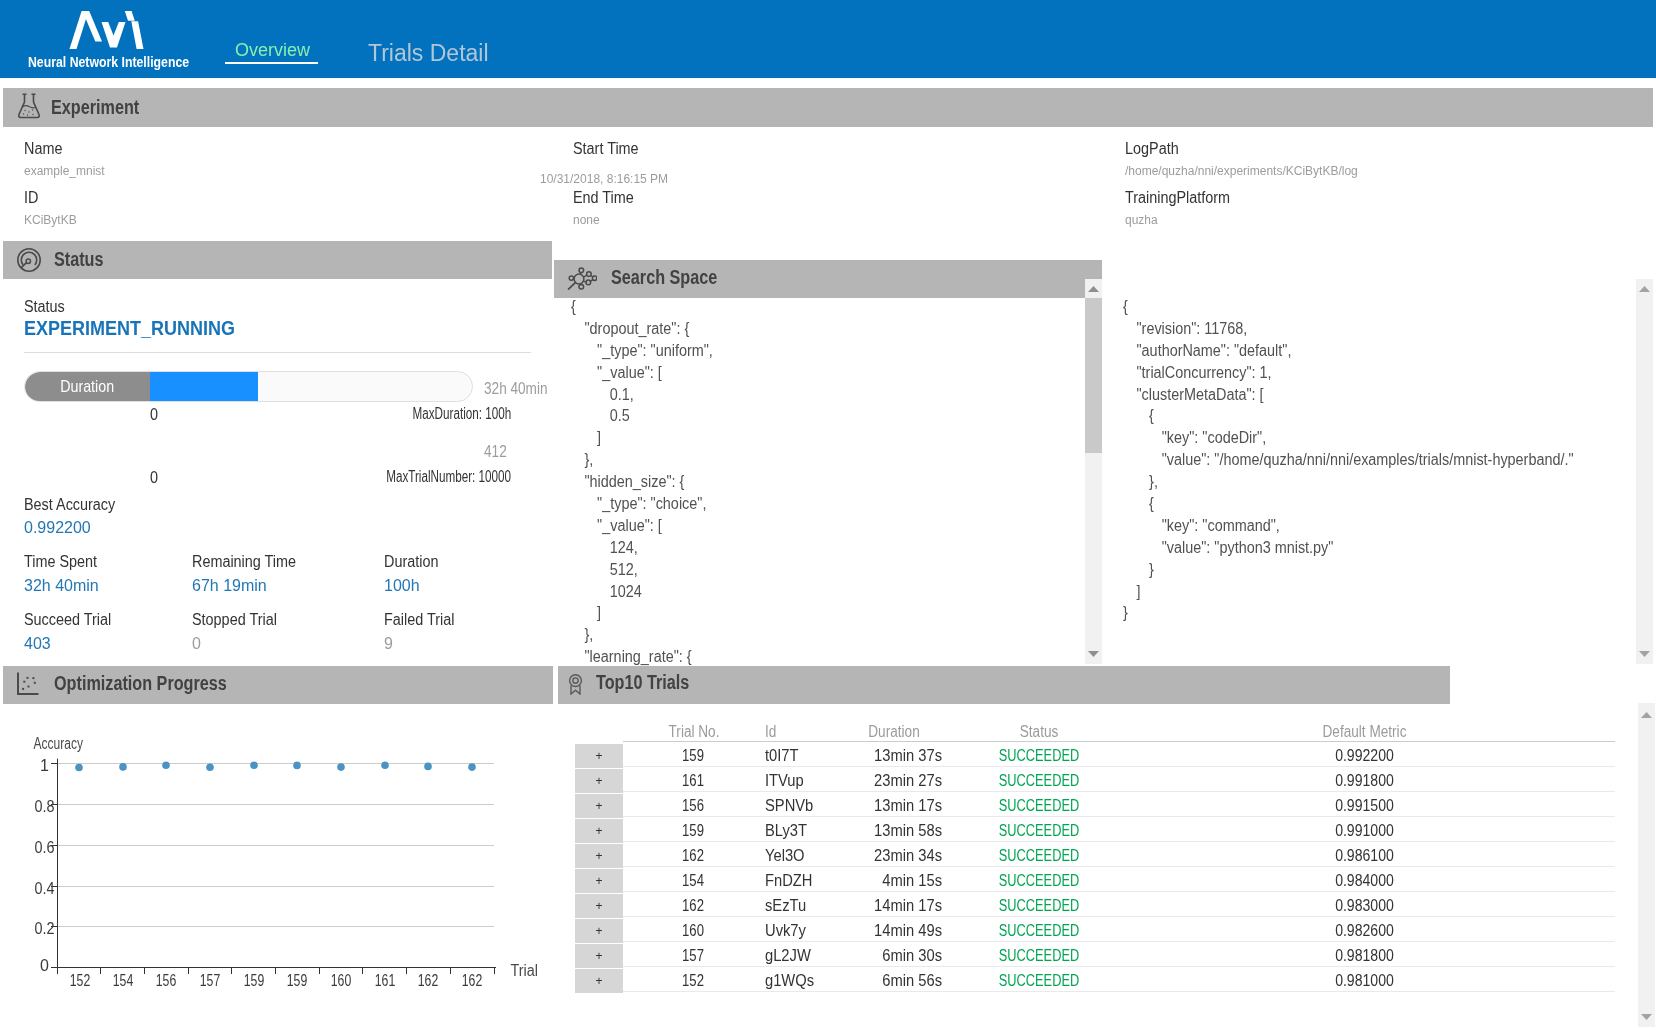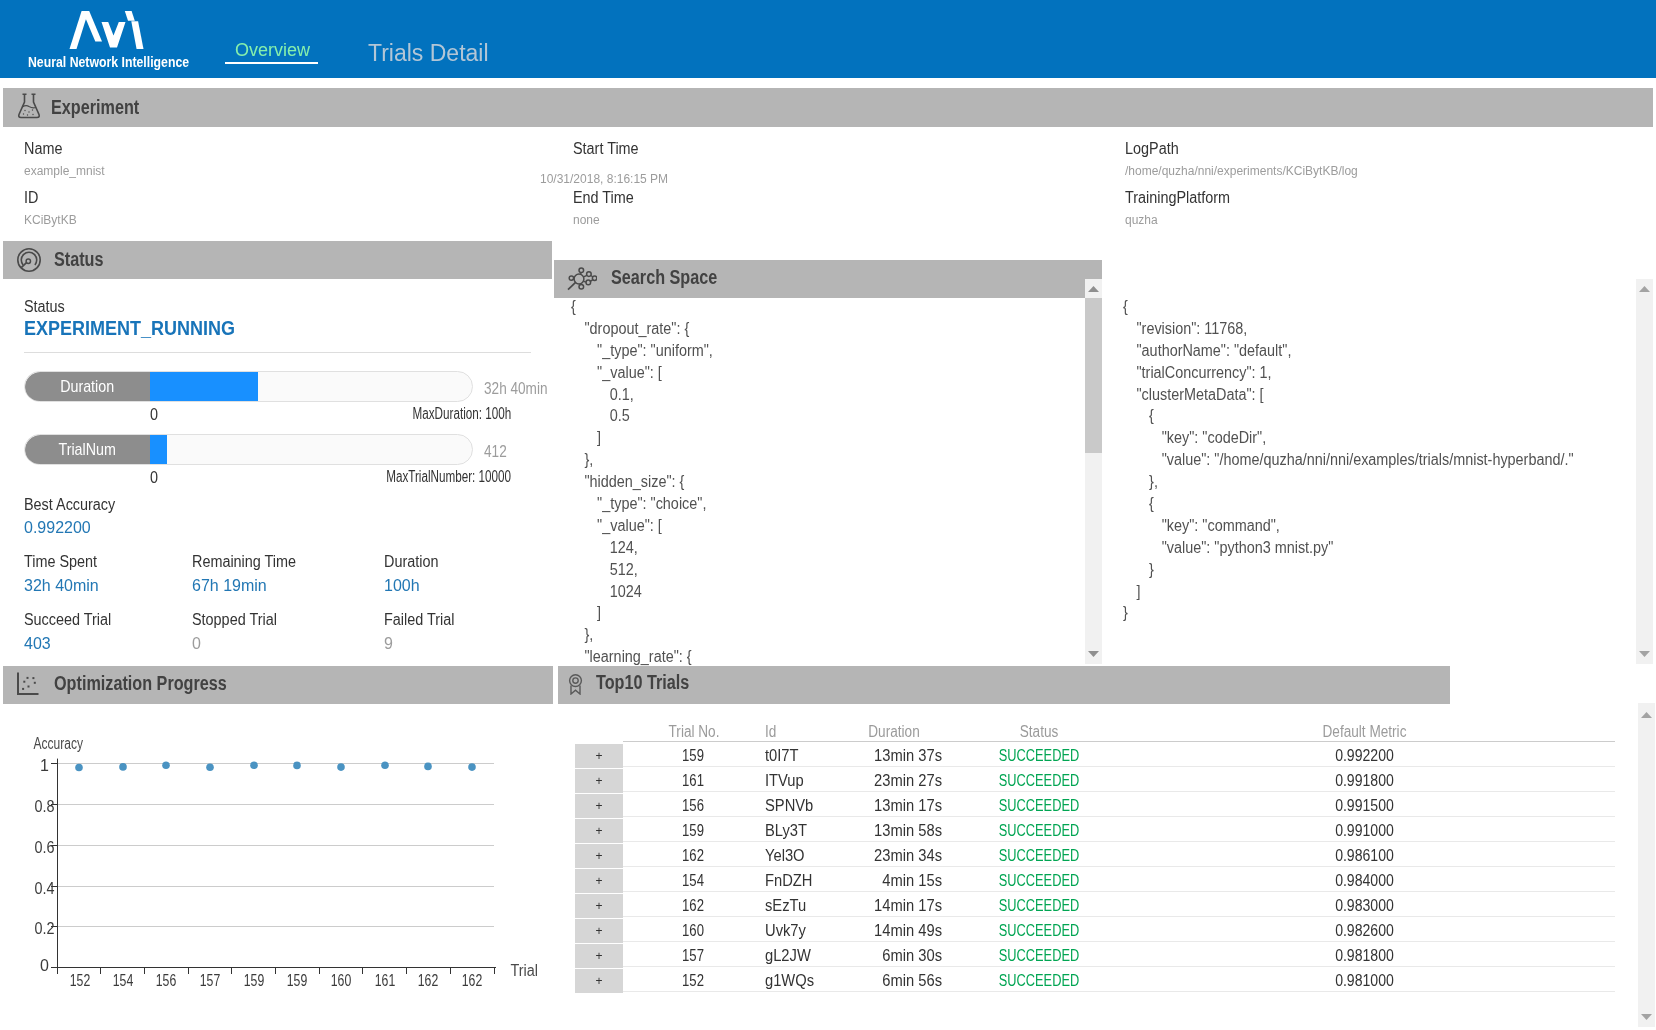--- a/index.html
+++ b/index.html
@@ -98,24 +98,20 @@
 <div class="abs" style="left:24px;top:352px;width:507px;height:1px;background:#ddd;"></div>
 
 <div class="abs" style="left:24px;top:371px;width:449px;height:31px;background:#fafafa;border:1px solid #e0e0e0;border-radius:16px;overflow:hidden;">
   <div class="abs" style="left:125px;top:0;width:108px;height:31px;background:#1890ff;"></div>
   <div class="abs" style="left:0;top:0;width:125px;height:31px;background:#8d8d8d;border-radius:16px 0 0 16px;color:#fff;font-size:17px;text-align:center;line-height:29px;"><span style="display:inline-block;transform:scaleX(0.84);">Duration</span></div>
 </div>
 <div class="gval" style="left:484px;top:380px;transform:scaleX(0.85);transform-origin:0 0;">32h 40min</div>
 <div class="lbl" style="left:150px;top:406px;">0</div>
 <div class="lbl" style="right:1145px;top:405px;transform:scaleX(0.73);transform-origin:100% 0;">MaxDuration: 100h</div>
 
-<div class="abs" style="left:24px;top:434px;width:449px;height:31px;background:#fafafa;border:1px solid #e0e0e0;border-radius:16px;overflow:hidden;">
-  <div class="abs" style="left:125px;top:0;width:17px;height:31px;background:#1890ff;"></div>
-  <div class="abs" style="left:0;top:0;width:125px;height:31px;background:#8d8d8d;border-radius:16px 0 0 16px;color:#fff;font-size:17px;text-align:center;line-height:29px;"><span style="display:inline-block;transform:scaleX(0.84);">TrialNum</span></div>
-</div>
 <div class="gval" style="left:484px;top:443px;transform:scaleX(0.85);transform-origin:0 0;">412</div>
 <div class="lbl" style="left:150px;top:469px;">0</div>
 <div class="lbl" style="right:1145px;top:468px;transform:scaleX(0.73);transform-origin:100% 0;">MaxTrialNumber: 10000</div>
 
 <div class="lbl" style="left:24px;top:496px;">Best Accuracy</div>
 <div class="bval" style="left:24px;top:519px;">0.992200</div>
 
 <div class="lbl" style="left:24px;top:553px;">Time Spent</div>
 <div class="lbl" style="left:192px;top:553px;">Remaining Time</div>
 <div class="lbl" style="left:384px;top:553px;">Duration</div>

